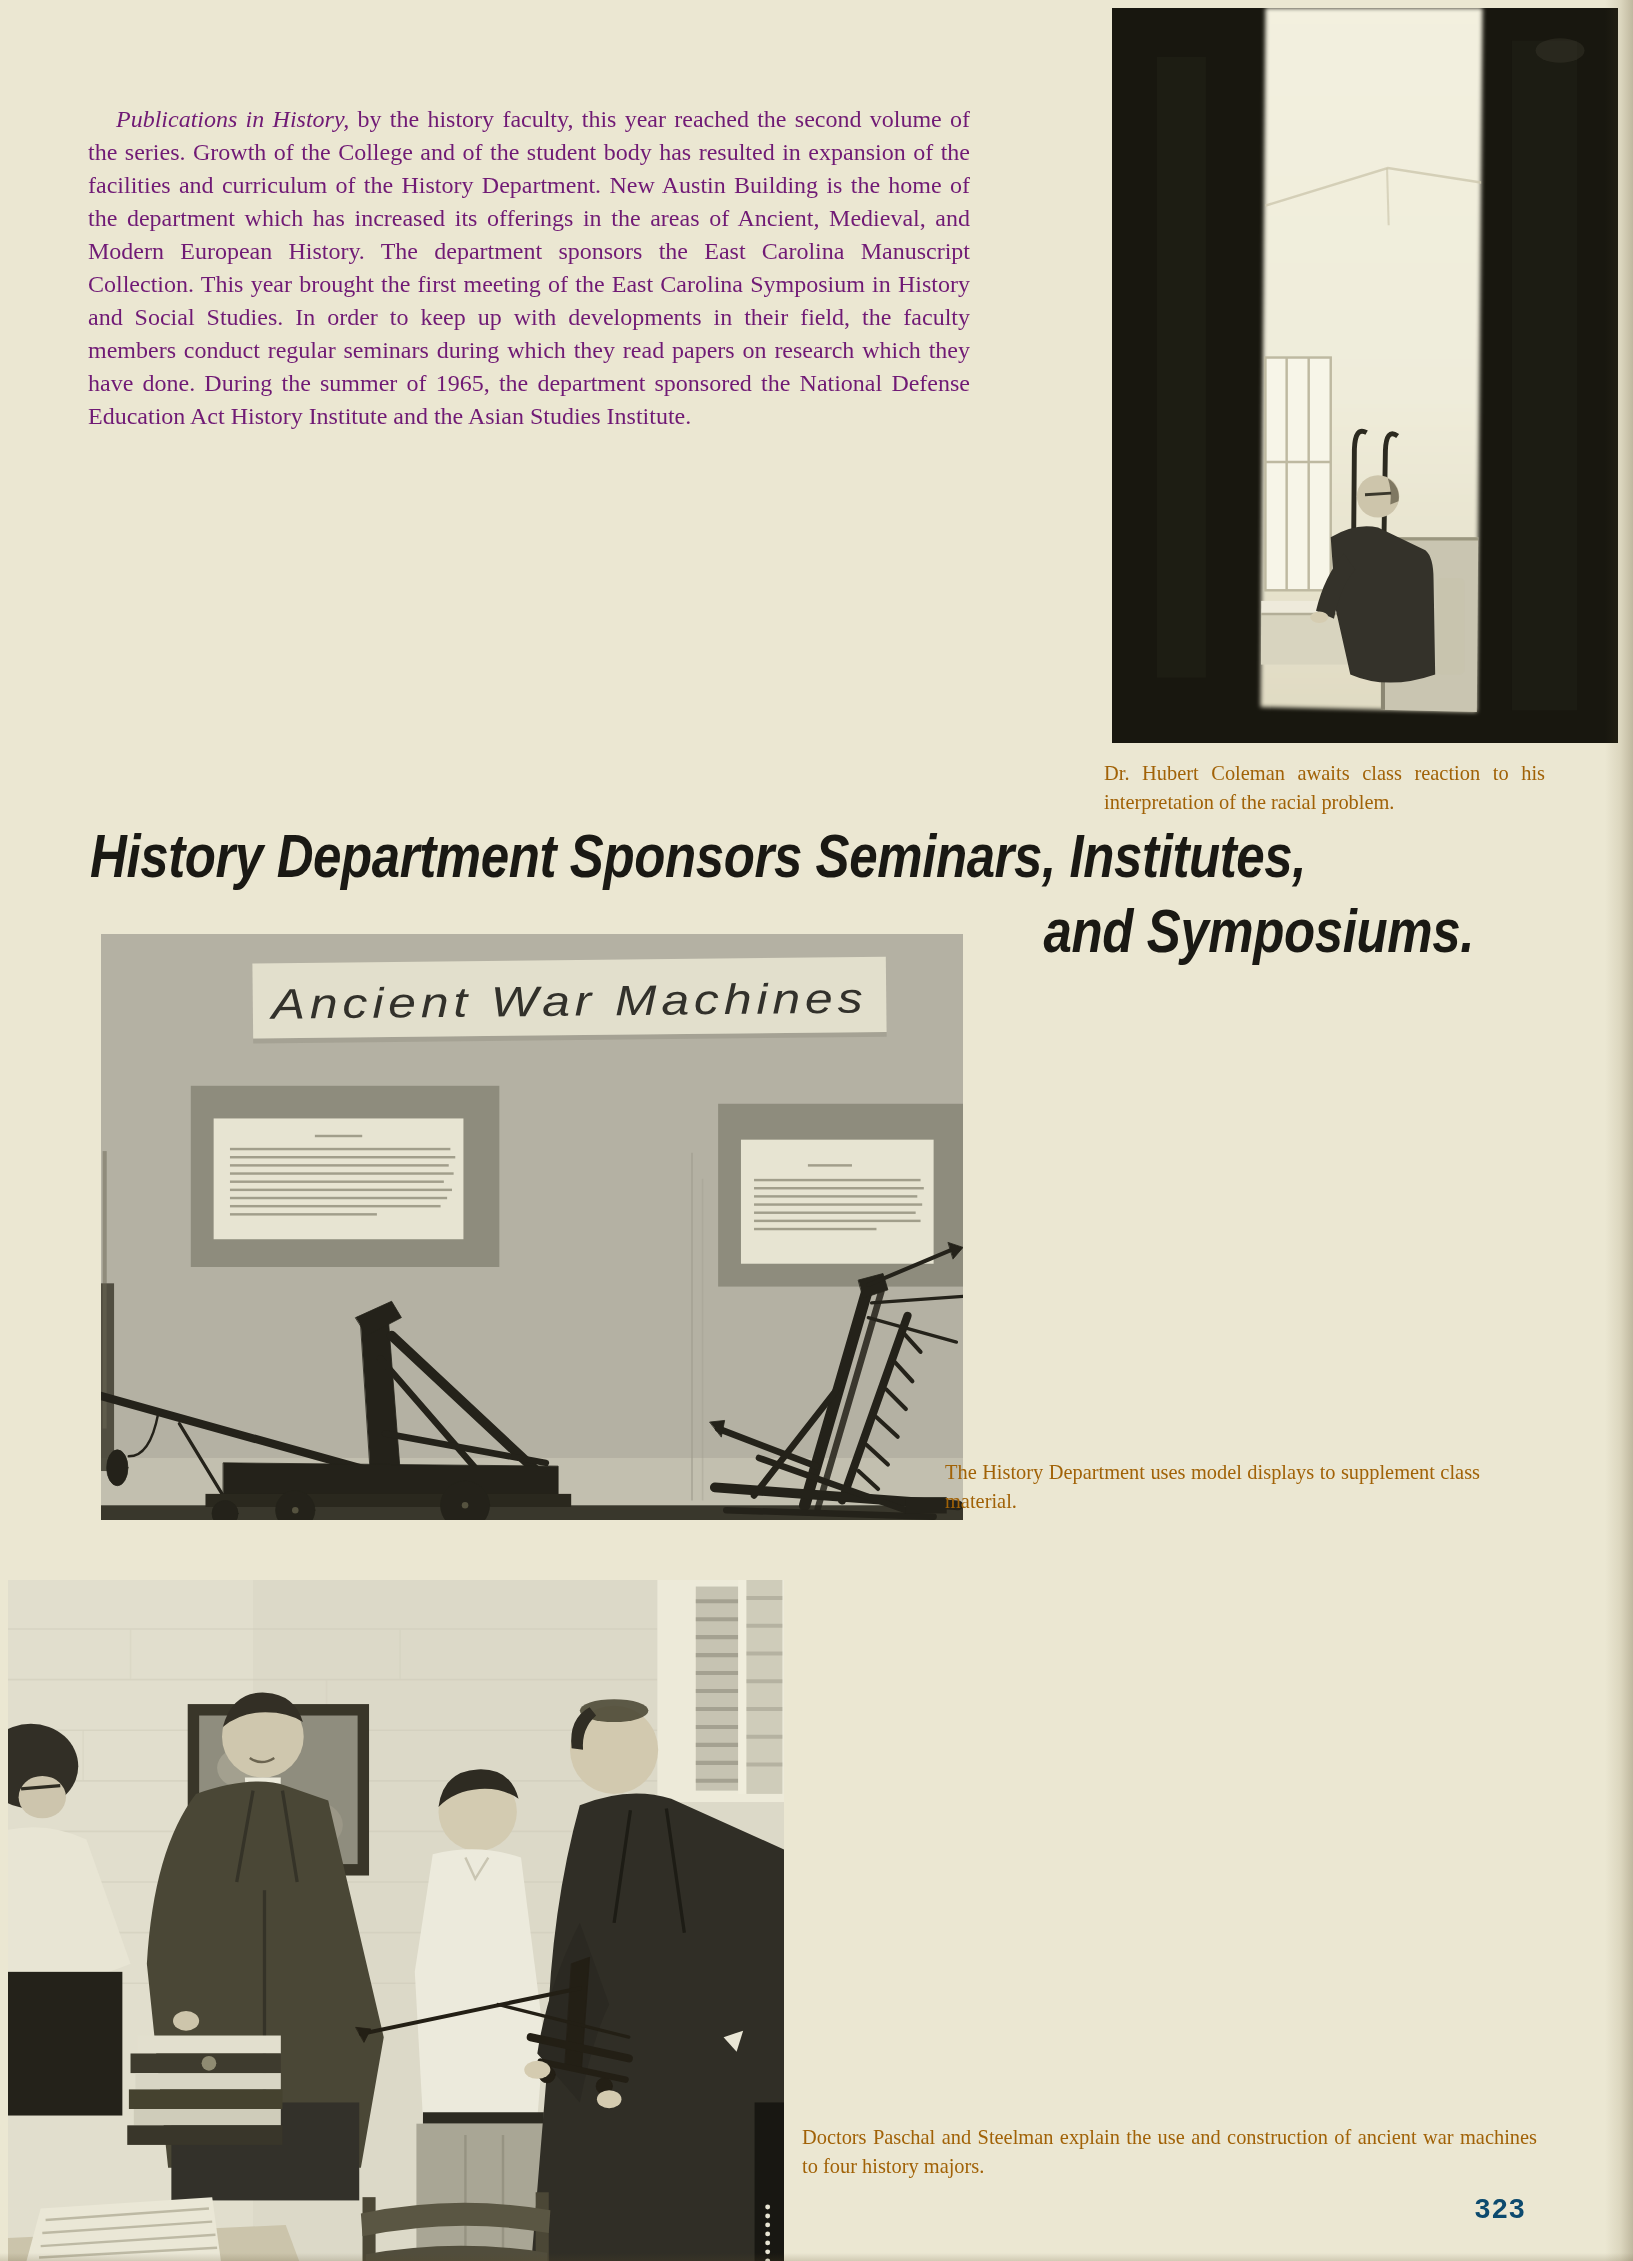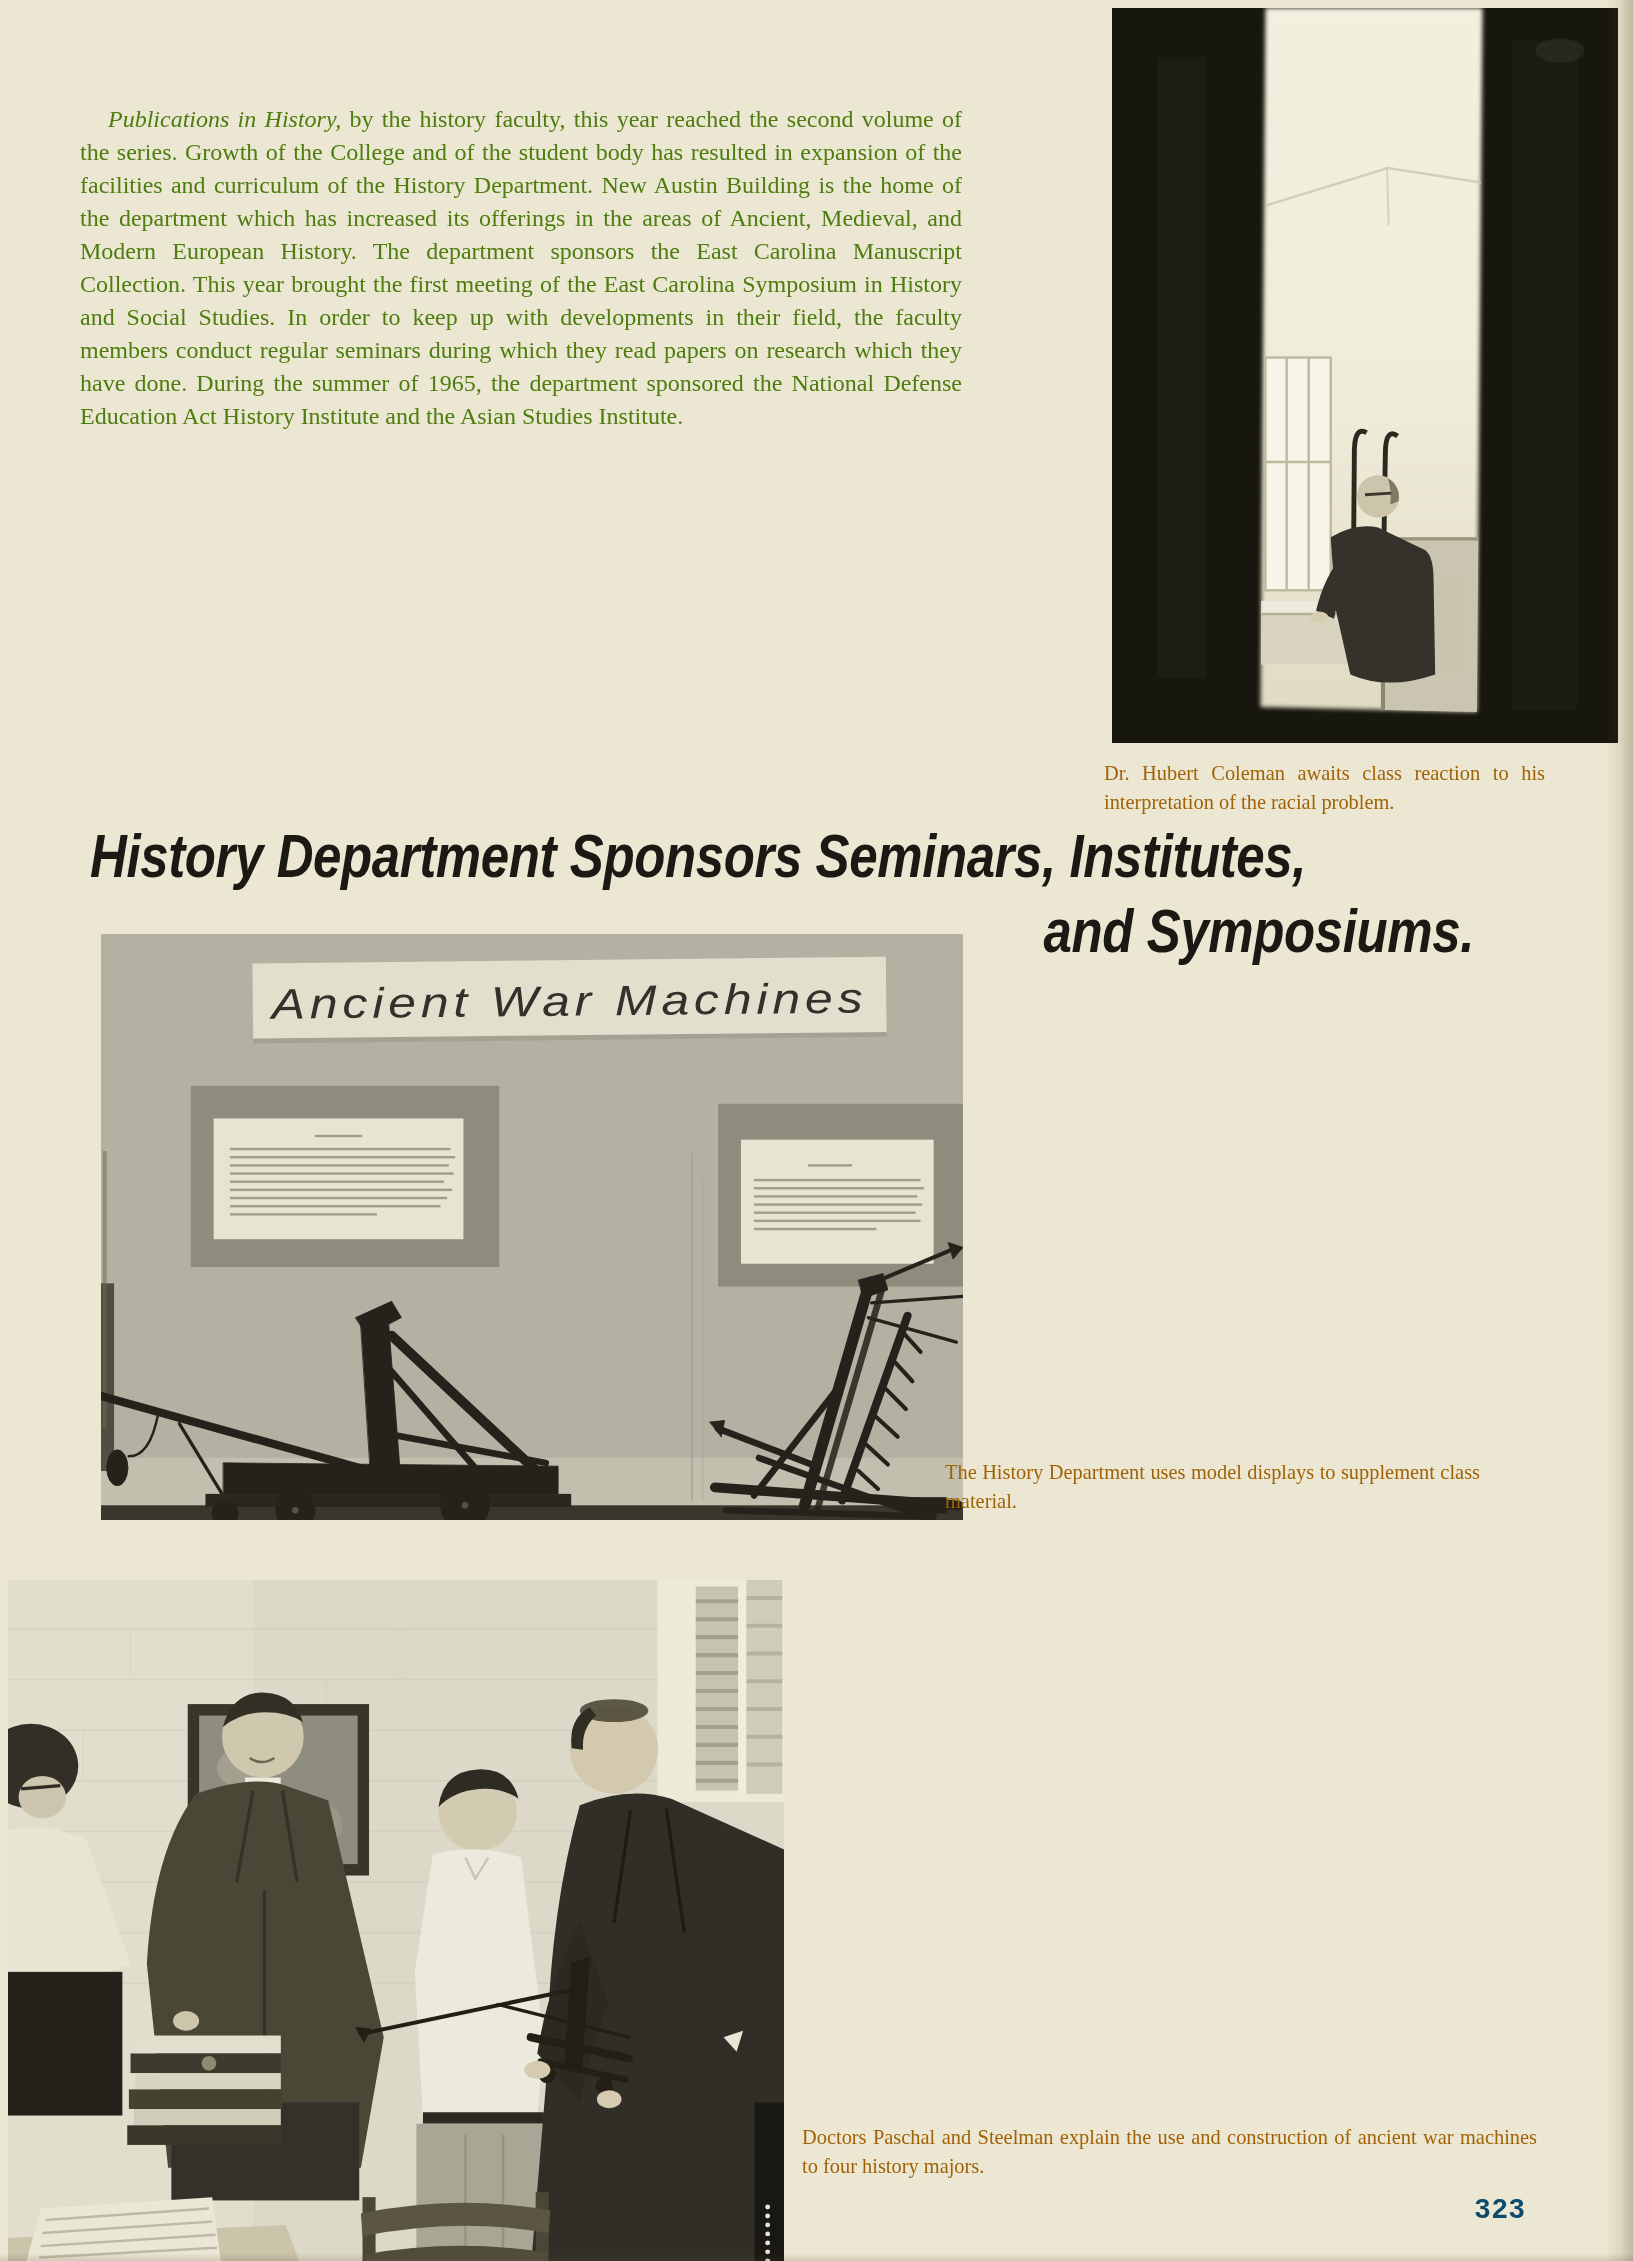--- a/index.html
+++ b/index.html
@@ -5,22 +5,22 @@
   html,body{margin:0;padding:0;background:#7a7468;}
   .page{
     position:relative;
     width:1633px;height:2261px;
     background:#ebe7d2;
     overflow:hidden;
     font-family:"Liberation Serif", serif;
   }
   
   .article{
-    position:absolute;left:80px;top:103px;width:882px;
-    font-size:24px;line-height:33px;color:#4d7c0f;
+    position:absolute;left:88px;top:103px;width:882px;
+    font-size:24px;line-height:33px;color:#701a75;
     text-align:justify;
   }
   .article p{margin:0;text-indent:28px;}
   .article em{font-style:italic;}
   .caption{
     position:absolute;margin:0;
     font-size:20.4px;line-height:29px;color:#a16207;
     text-align:justify;
   }
   .caption-coleman{left:1104px;top:759px;width:441px;}

